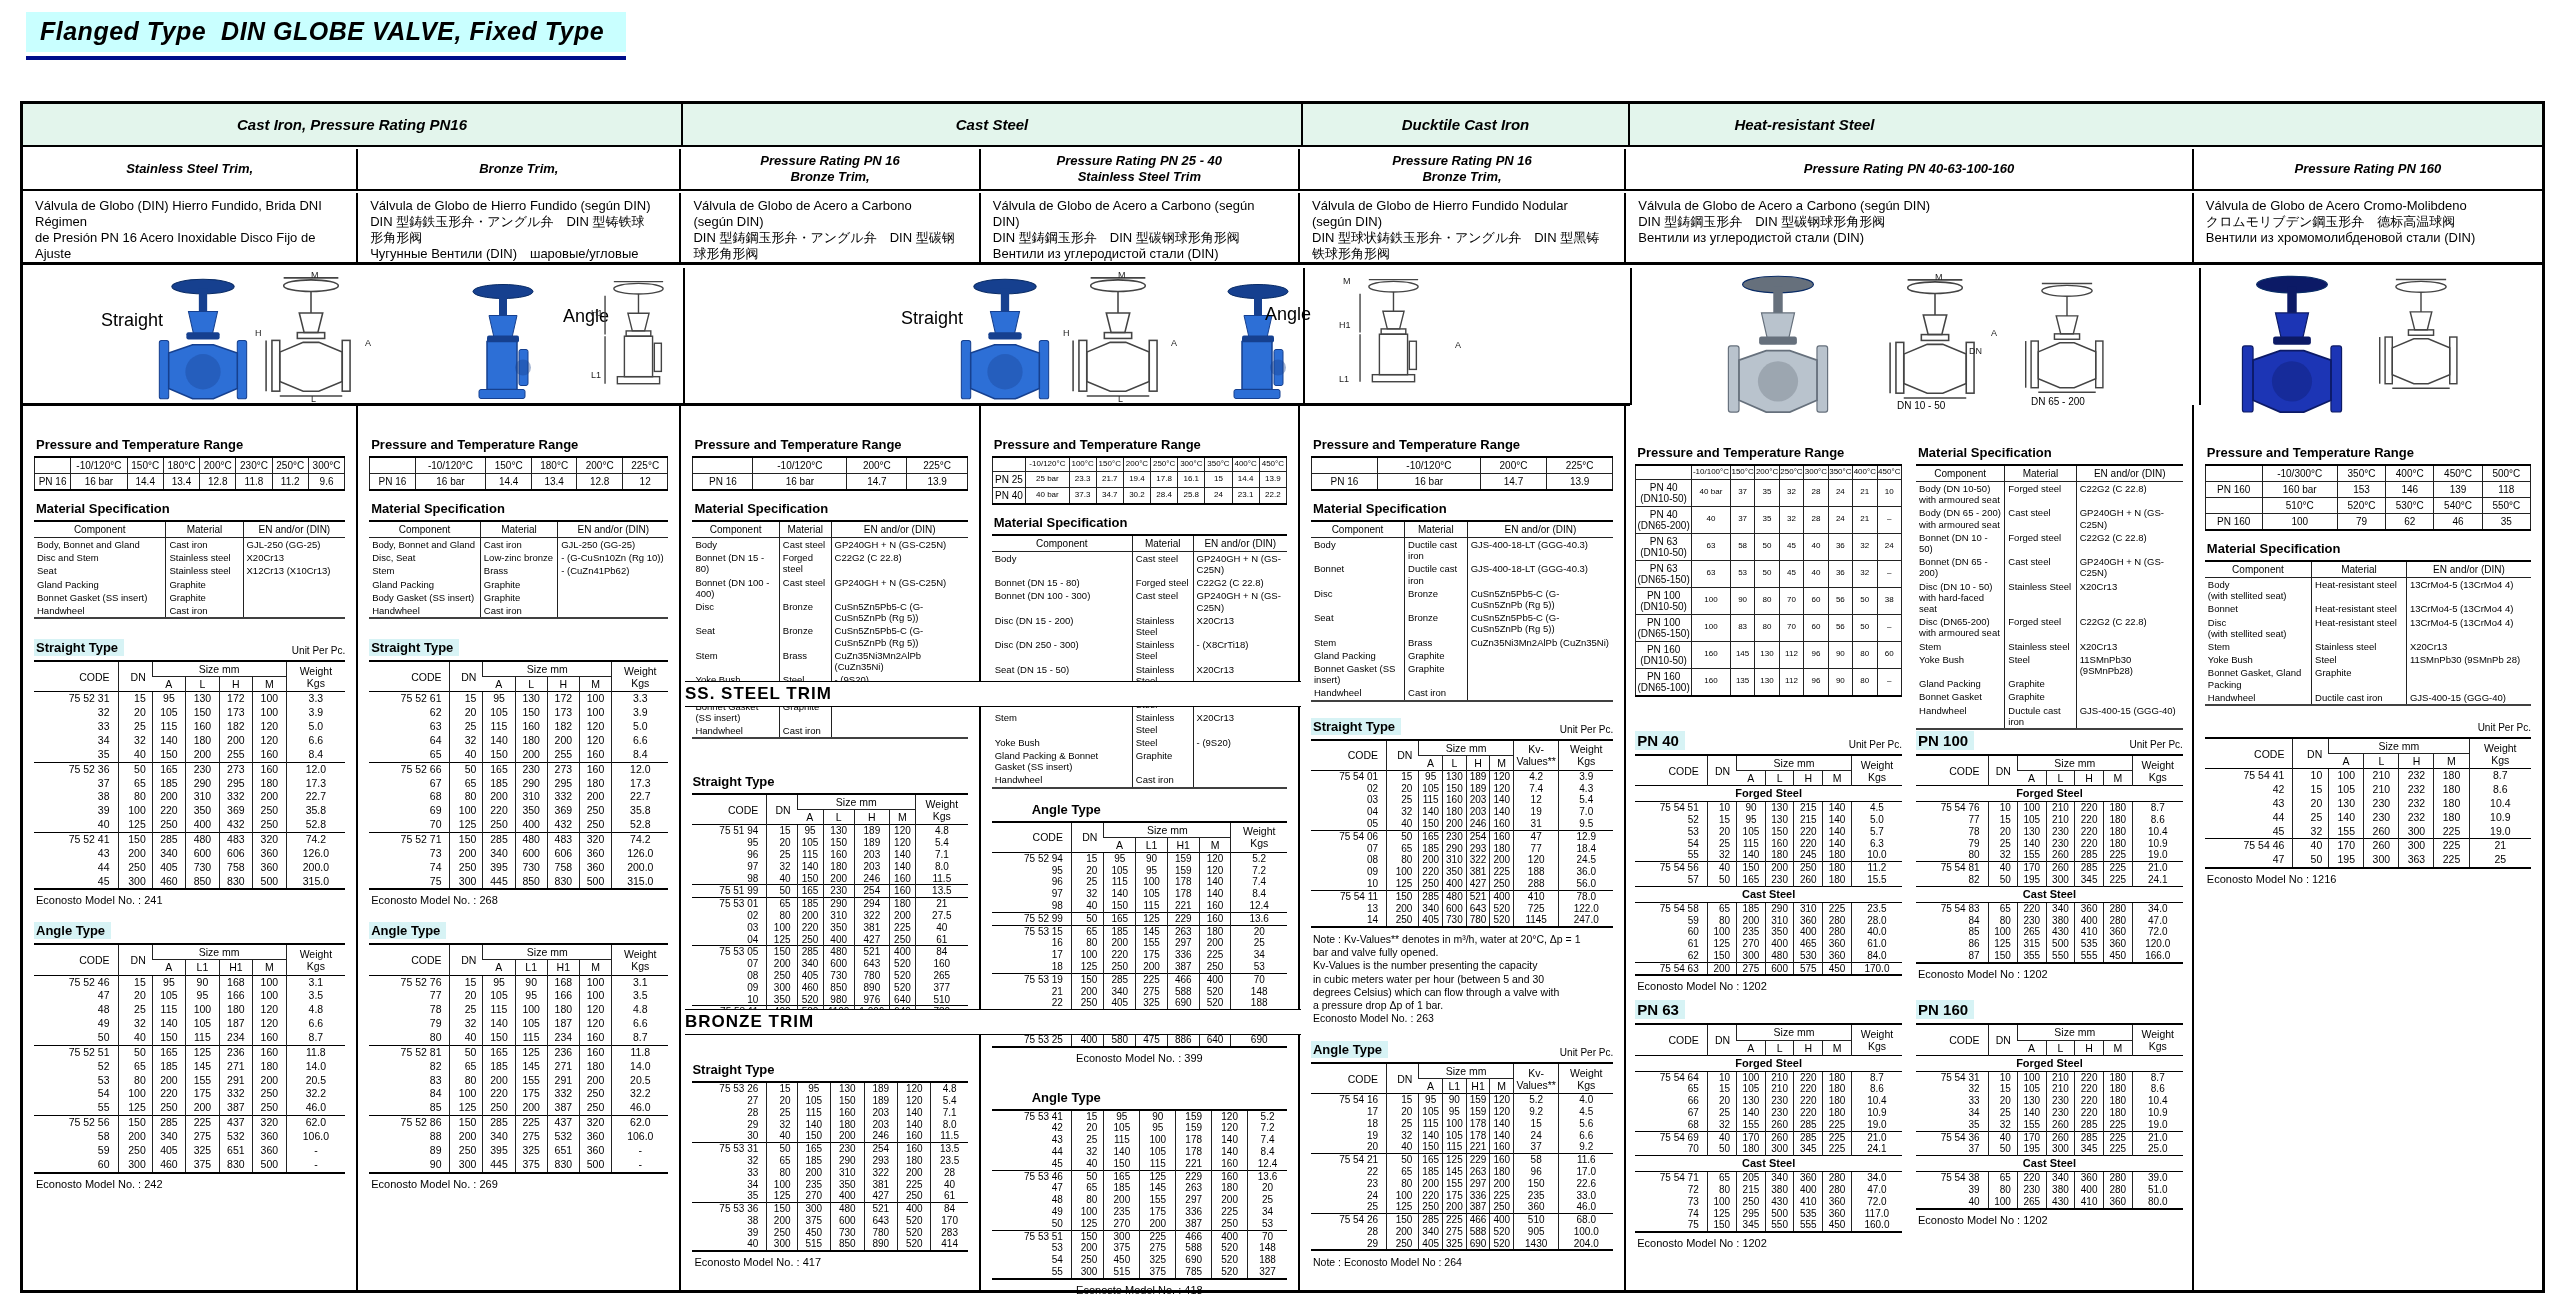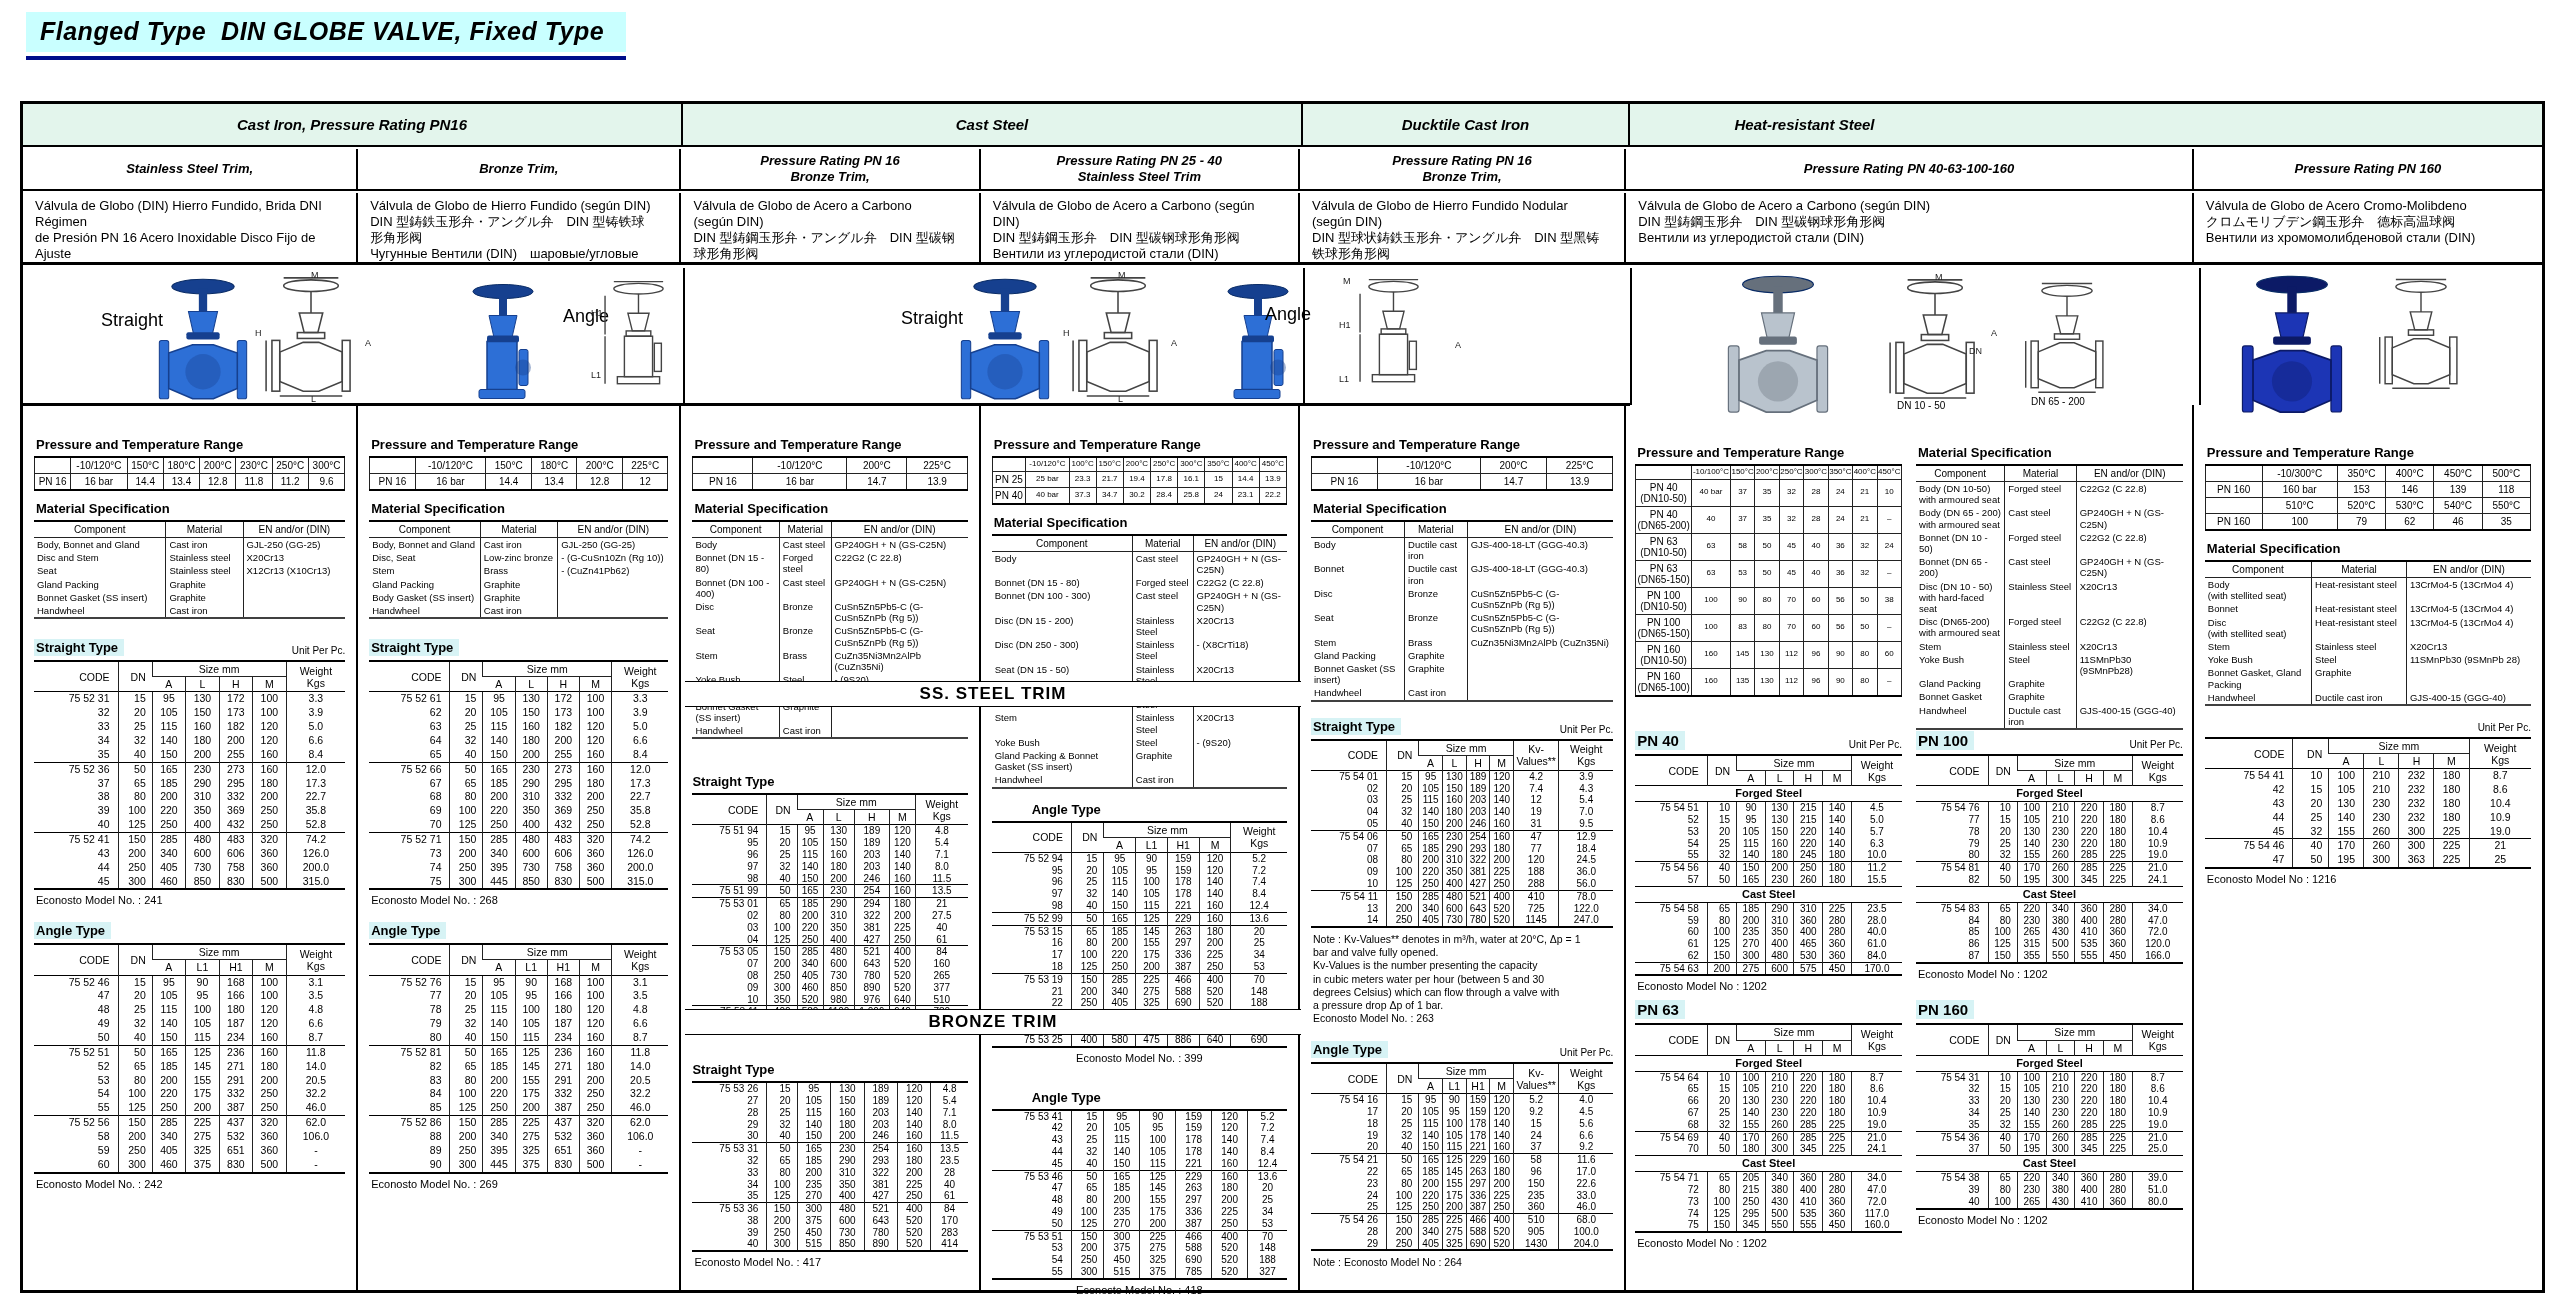--- a/index.html
+++ b/index.html
@@ -48,21 +48,21 @@
   .dim tr.band td{font-weight:bold;font-size:11px;border-top:1.5px solid #000;border-bottom:1.5px solid #000;padding:1px}
   .dim .c-code{width:27%;text-align:right;padding-right:8px}
   .dim .c-dn{width:11%;text-align:right;padding-right:6px}
   .dim .c-w{width:19%}
   .dim .c-kv{width:15%}
   .tight td{font-size:10px;line-height:1.18}
   .model{font-size:11px;margin:4px 0 0 2px}
   .model.right{text-align:center;margin-right:2px}
   .note{font-size:10.5px;line-height:1.25;margin:5px 0 0 2px;white-space:pre-line}
   .spacer26{height:26px}.spacer34{height:34px}.mt20{margin-top:20px}.mt16{margin-top:16px}.mt32{margin-top:32px}.mt40{margin-top:40px}
-  .banner{position:absolute;text-align:center;font-weight:bold;font-size:17px;letter-spacing:1px;background:#fff;
+  .banner{position:absolute;text-align:left;font-weight:bold;font-size:17px;letter-spacing:1px;background:#fff;
           border-top:1.5px solid #000;border-bottom:1.5px solid #000;padding:2px 0;z-index:5}
   .art{position:absolute}
   .art svg{display:block}
   .imglabel{position:absolute;font-weight:normal;font-size:18px}
   .caption{position:absolute;font-size:10px}
   .dimletter{position:absolute;font-size:9px;color:#222}
   .pnhead{font-weight:bold;font-size:15px}
   .halfrow{display:flex;gap:14px}
   .half{flex:1 1 0;min-width:0}
 </style>

